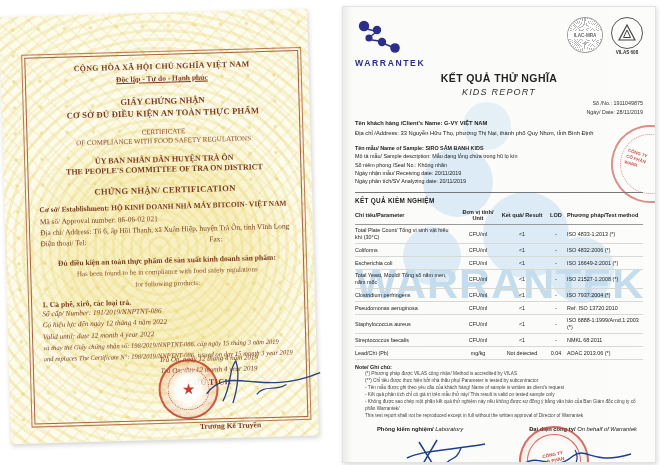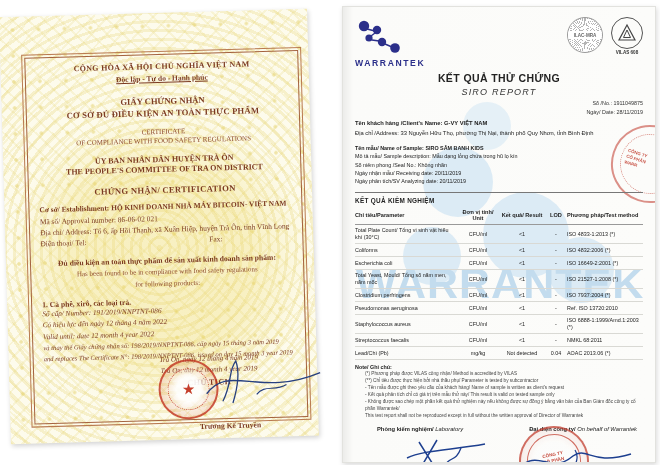--- a/index.html
+++ b/index.html
@@ -227,22 +227,22 @@
                 <path d="M10 2 L18 17 L2 17 Z" fill="none" stroke="#444" stroke-width="1.2"></path>
                 <path d="M10 7 L13.5 14.5 L6.5 14.5 Z" fill="none" stroke="#444" stroke-width="1"></path>
               </svg>
             </div>
             <div class="vilas-label">VILAS 608</div>
           </div>
         </div>
       </div>
 
       <div class="r-titlewrap">
-        <div class="r-title-vi">KẾT QUẢ THỬ CHỨNG</div>
-        <div class="r-title-en">SIRO REPORT</div>
+        <div class="r-title-vi">KẾT QUẢ THỬ NGHĨA</div>
+        <div class="r-title-en">KIDS REPORT</div>
       </div>
 
       <div class="r-no">
         <div>Số /No.: 1911049875</div>
         <div>Ngày/ Date: 28/11/2019</div>
       </div>
 
       <div class="r-client">
         <div class="b">Tên khách hàng /Client's Name: G-VY VIỆT NAM</div>
         <div>Địa chỉ /Address: 33 Nguyễn Hữu Thọ, phường Thị Nại, thành phố Quy Nhơn, tỉnh Bình Định</div>

